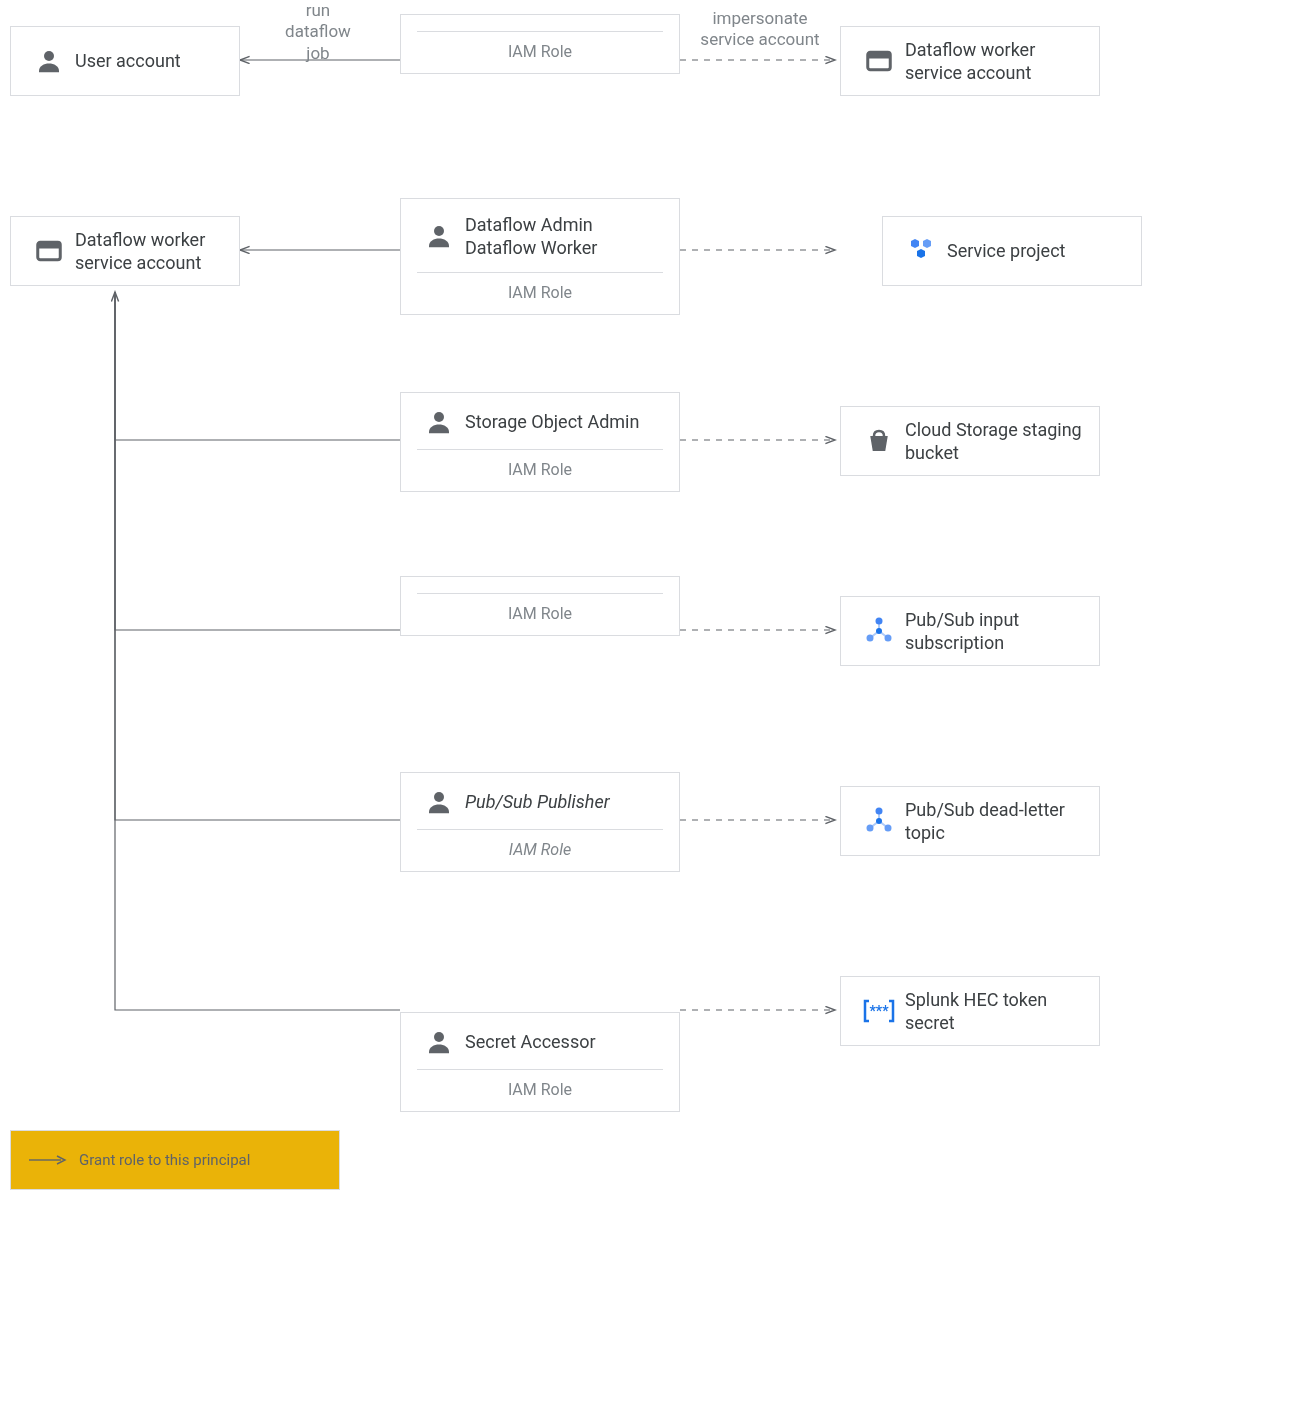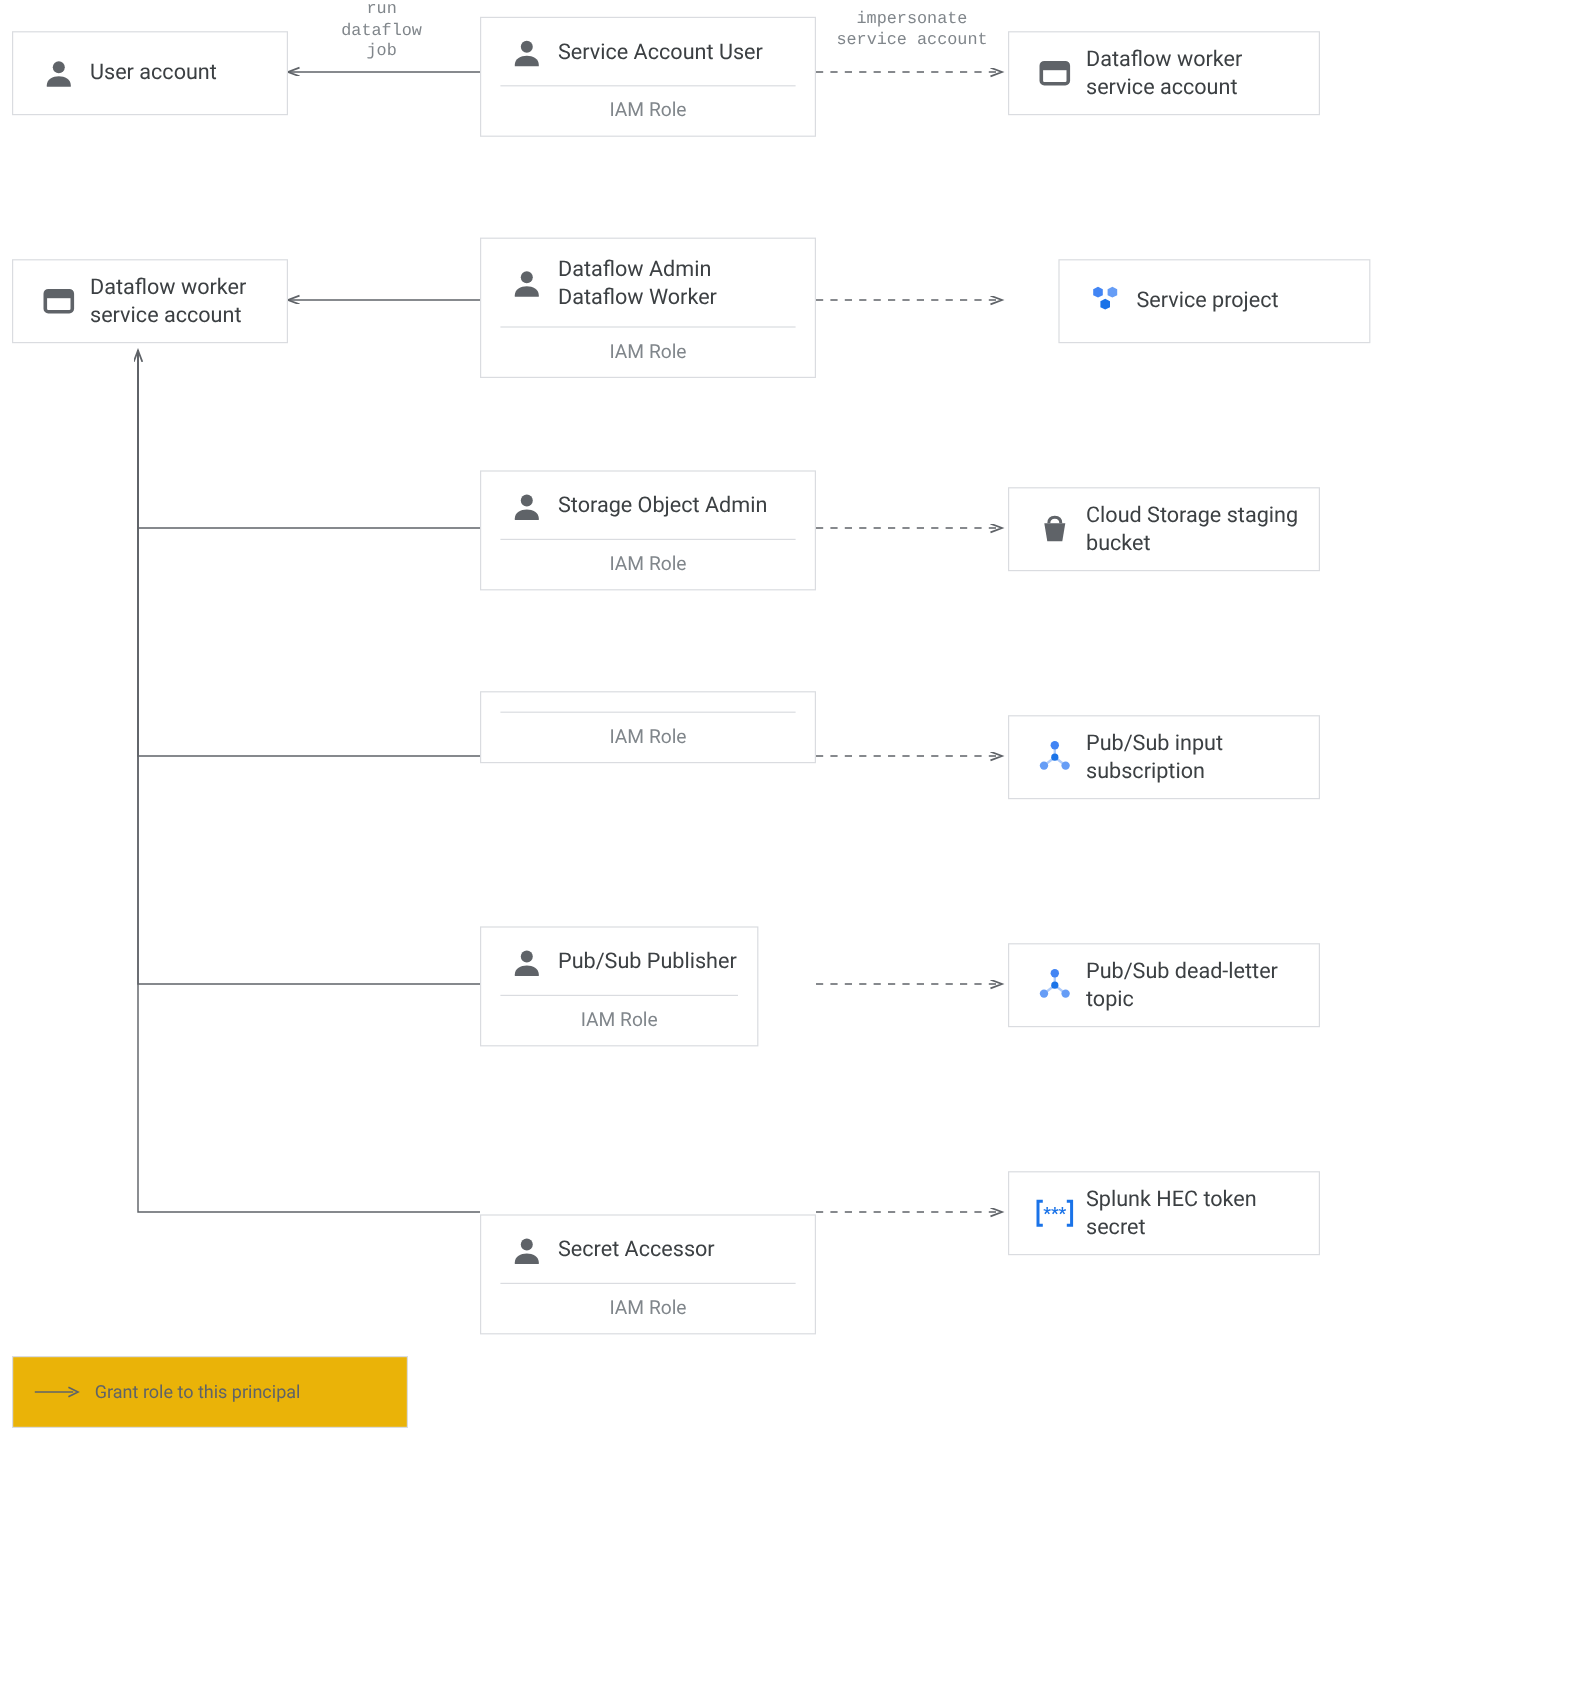--- a/index.html
+++ b/index.html
@@ -60,25 +60,24 @@
     margin-top: 2px;
   }
   .role-node .subtitle {
     font-size: 16px;
     color: #80868b;
     text-align: center;
     padding-top: 10px;
   }
   .edge-label {
     position: absolute;
-    font-size: 14px;
+    font-size: 17px;
     color: #80868b;
     text-align: center;
     line-height: 1.25;
-    font-family: Liberation Mono, monospace;
   }
   .legend {
     position: absolute;
     border: 1px solid #dadce0;
     background: #eab308;
     padding: 14px 19px 14px 16px;
   }
   .legend-row {
     display: flex;
     align-items: center;
@@ -146,29 +145,20 @@
   <span class="icon">
     <svg width="30" height="30" viewBox="0 0 24 24">
         <circle cx="12" cy="8" r="4" fill="#5f6368"></circle>
         <path d="M4 20c0-4 4-6 8-6s8 2 8 6v1H4z" fill="#5f6368"></path>
       </svg>
   </span>
   <span class="label">User account</span>
 </div>
 
 <div class="role-node" style="left:400px; top:14px; width:280px;">
-  <div class="top">
-    <span class="icon">
-      <svg width="30" height="30" viewBox="0 0 24 24">
-          <circle cx="12" cy="8" r="4" fill="#5f6368"></circle>
-          <path d="M4 20c0-4 4-6 8-6s8 2 8 6v1H4z" fill="#5f6368"></path>
-        </svg>
-    </span>
-    <span class="title">Service Account User</span>
-  </div>
   <div class="divider"></div>
   <div class="subtitle">IAM Role</div>
 </div>
 
 <div class="node" style="left:840px; top:26px; width:260px; height:70px;">
   <span class="icon">
     <svg width="30" height="30" viewBox="0 0 24 24">
         <rect x="3" y="5" width="18" height="14" rx="2" fill="none" stroke="#5f6368" stroke-width="2.4"></rect>
         <rect x="3" y="5" width="18" height="5" fill="#5f6368"></rect>
       </svg>
@@ -249,21 +239,21 @@
       <line x1="16" y1="16" x2="25" y2="23" stroke="#aecbfa" stroke-width="2"></line>
       <circle cx="16" cy="6" r="3.5" fill="#4285f4"></circle>
       <circle cx="7" cy="23" r="3.5" fill="#669df6"></circle>
       <circle cx="25" cy="23" r="3.5" fill="#669df6"></circle>
       <circle cx="16" cy="16" r="3" fill="#1a73e8"></circle>
     </svg>
   </span>
   <span class="label">Pub/Sub input subscription</span>
 </div>
 
-<div class="role-node" style="left:400px; top:772px; width:232px;">
+<div class="role-node" style="left:400px; top:772px; width:280px;font-style:italic;">
   <div class="top">
     <span class="icon">
       <svg width="30" height="30" viewBox="0 0 24 24">
           <circle cx="12" cy="8" r="4" fill="#5f6368"></circle>
           <path d="M4 20c0-4 4-6 8-6s8 2 8 6v1H4z" fill="#5f6368"></path>
         </svg>
     </span>
     <span class="title">Pub/Sub Publisher</span>
   </div>
   <div class="divider"></div>

